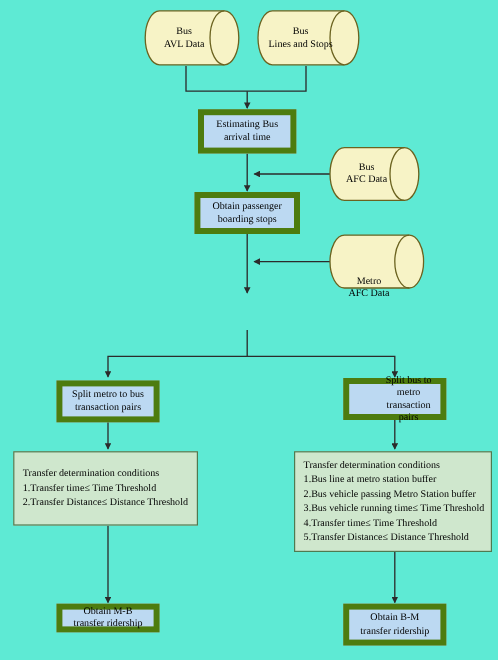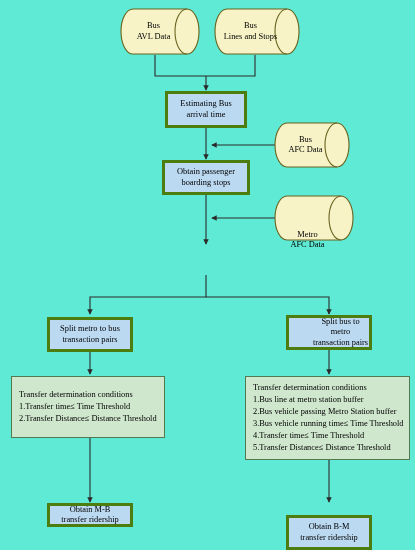--- a/index.html
+++ b/index.html
@@ -30,21 +30,21 @@
     box-sizing: border-box;
     display: flex;
     align-items: center;
     justify-content: center;
     text-align: center;
     line-height: 1.25;
     color: #000000;
   }
   .proc {
     background: #bcd9f2;
-    border: 3px solid #4d7c0f;
+    border: 5px solid #4d7c0f;
     font-size: 8.4px;
   }
   .cond {
     background: #cfe7cd;
     border: 1px solid #4f7a50;
     font-size: 8.4px;
     text-align: left;
     justify-content: flex-start;
     padding: 0 0 0 7px;
   }
@@ -178,18 +178,18 @@
 3.Bus vehicle running time≤ Time Threshold
 4.Transfer time≤ Time Threshold
 5.Transfer Distance≤ Distance Threshold</span>
   </div>
 
   <div class="node proc" style="left:47px; top:503px; width:86px; height:24px;">
     <span class="txt" style="white-space:pre-line;">Obtain M-B
 transfer ridership</span>
   </div>
 
-  <div class="node proc" style="left:286px; top:503px; width:86px; height:35px;margin-top:12px;">
+  <div class="node proc" style="left:286px; top:503px; width:86px; height:35px;">
     <span class="txt" style="white-space:pre-line;">Obtain B-M
 transfer ridership</span>
   </div>
 
 </div>
 
 </body></html>

